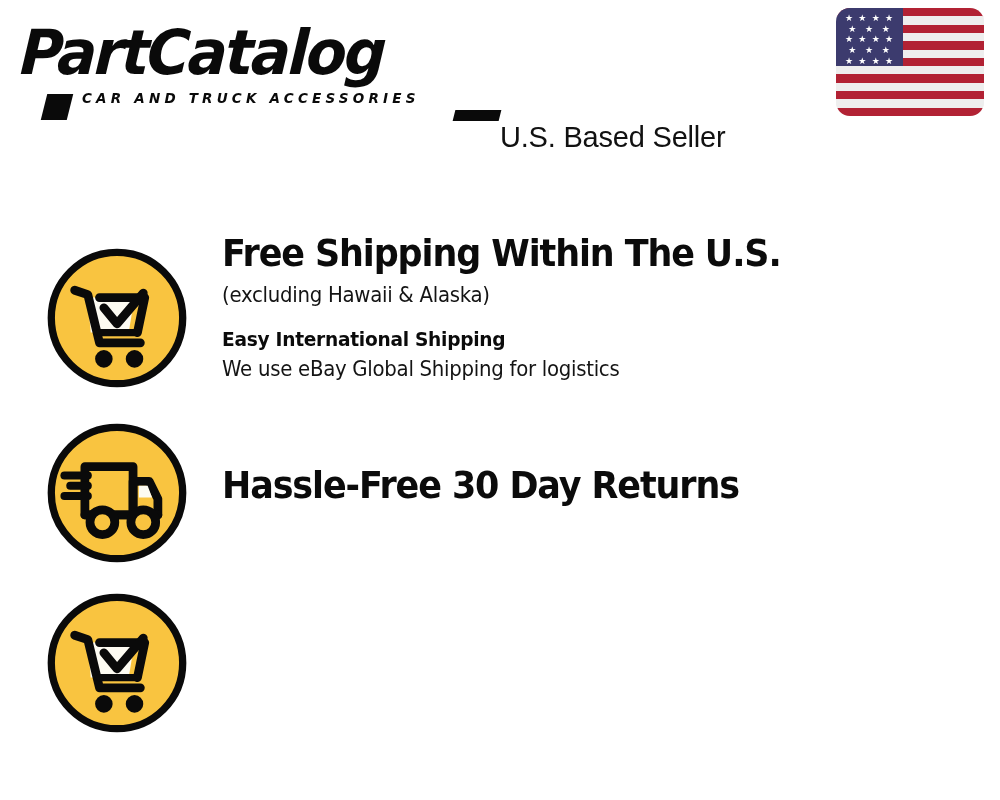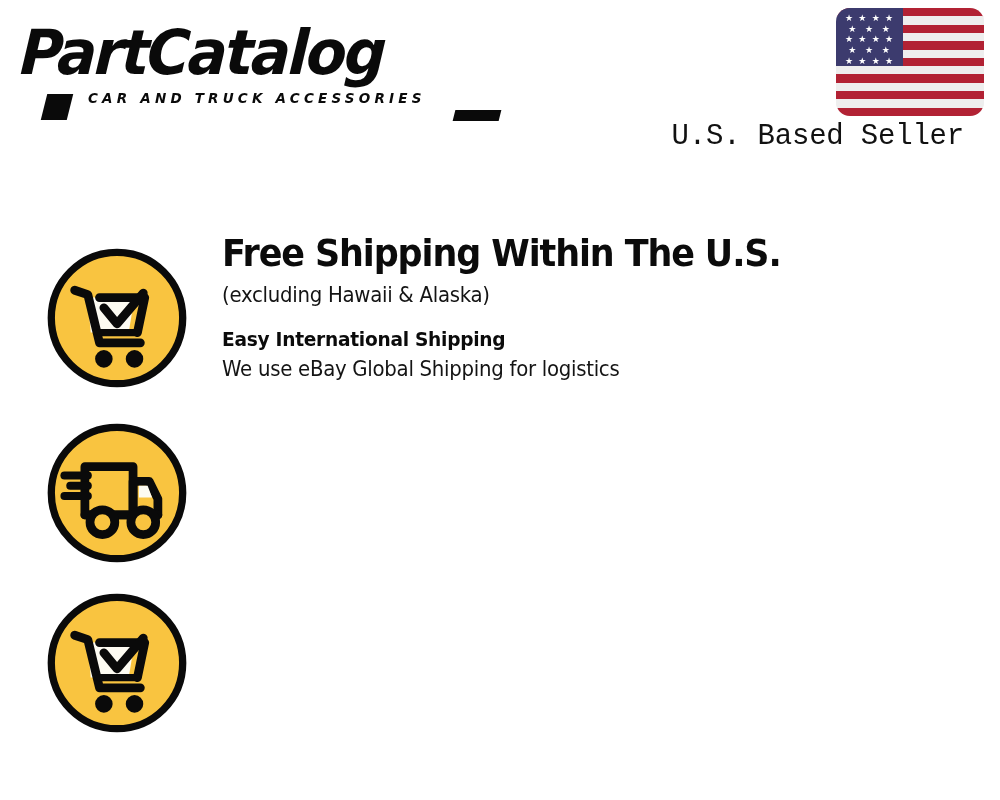--- a/index.html
+++ b/index.html
@@ -38,21 +38,21 @@
     font-size: 62px;
     line-height: 62px;
     letter-spacing: -2.5px;
     color: #0a0a0a;
     transform: scaleX(0.95) skewX(-3deg);
     transform-origin: left top;
     white-space: nowrap;
   }
   .logo-tagline {
     position: absolute;
-    left: 66px;
+    left: 60px;
     top: 68px;
     font-family: "DejaVu Sans", sans-serif;
     font-weight: 700;
     font-style: italic;
     font-size: 13.5px;
     letter-spacing: 4.2px;
     color: #0a0a0a;
     white-space: nowrap;
   }
   .logo-swash-left {
@@ -98,25 +98,25 @@
     height: 58.2px;
   }
   .flag-star {
     position: absolute;
     color: #ffffff;
     font-size: 9px;
     line-height: 9px;
   }
   .seller-text {
     position: absolute;
-    left: 480px;
+    left: 500px;
     top: 120px;
     width: 484px;
-    text-align: right;
-    font-family: Liberation Mono, monospace;
+    text-align: left;
+    font-family: Liberation Sans, sans-serif;
     font-size: 29px;
     line-height: 34px;
     color: #111111;
     letter-spacing: -0.2px;
   }
 
   
   .features {
     position: absolute;
     left: 0;
@@ -284,20 +284,23 @@
         <path d="M61 42 L72 42 L78 54 L78 65 L61 65 Z" fill="none" stroke="#0a0a0a" stroke-width="6" stroke-linejoin="round"></path>
         <path d="M65 45 L71 45 L74 53 L65 53 Z" fill="#fdfbf2"></path>
         <line x1="28" y1="65" x2="78" y2="65" stroke="#0a0a0a" stroke-width="6" stroke-linecap="round"></line>
         <line x1="14" y1="38" x2="30" y2="38" stroke="#0a0a0a" stroke-width="5.5" stroke-linecap="round"></line>
         <line x1="18" y1="45" x2="30" y2="45" stroke="#0a0a0a" stroke-width="5.5" stroke-linecap="round"></line>
         <line x1="14" y1="52" x2="30" y2="52" stroke="#0a0a0a" stroke-width="5.5" stroke-linecap="round"></line>
         <circle cx="40" cy="70" r="8.5" fill="#f9c440" stroke="#0a0a0a" stroke-width="6"></circle>
         <circle cx="68" cy="70" r="8.5" fill="#f9c440" stroke="#0a0a0a" stroke-width="6"></circle>
       </svg>
     </div>
+    <div class="feature-text">
+      <div class="feature-heading">Hassle-Free 30 Day Returns</div>
+    </div>
   </div>
 
   <div class="feature-row" id="feature-2">
     <div class="icon-badge">
       <svg viewBox="0 0 100 100" xmlns="http://www.w3.org/2000/svg">
         <circle cx="50" cy="50" r="45" fill="#f9c440" stroke="#0a0a0a" stroke-width="5"></circle>
         <path d="M30 36 L52 36 L62 36 L58 60 L32 60 Z" fill="#fdfbf2"></path>
         <path d="M21 31 L30 34 L38 67 L66 67" fill="none" stroke="#0a0a0a" stroke-width="6" stroke-linecap="round" stroke-linejoin="round"></path>
         <path d="M38 36 L69 36 L64 60" fill="none" stroke="#0a0a0a" stroke-width="6" stroke-linecap="round" stroke-linejoin="round"></path>
         <path d="M38 60 L64 60" fill="none" stroke="#0a0a0a" stroke-width="5" stroke-linecap="round"></path>

